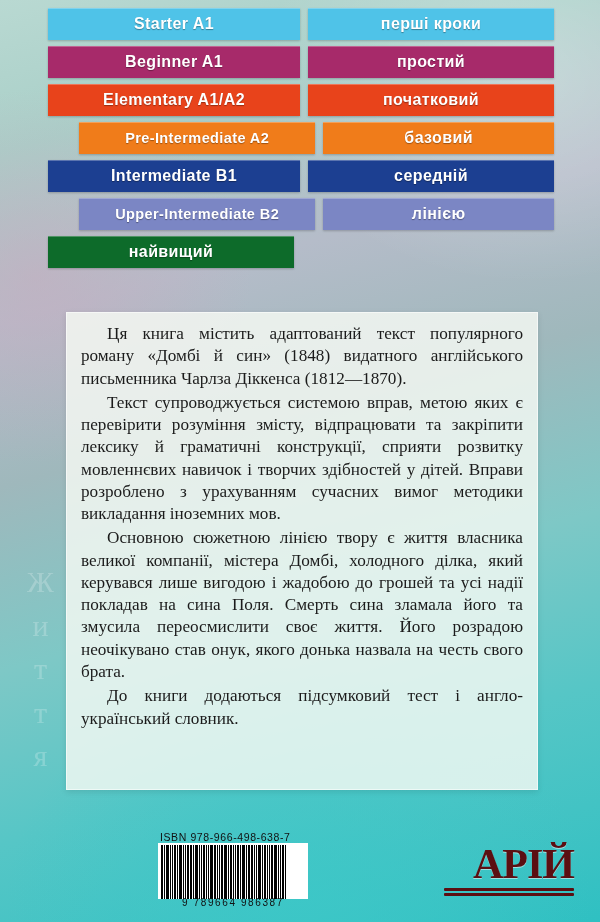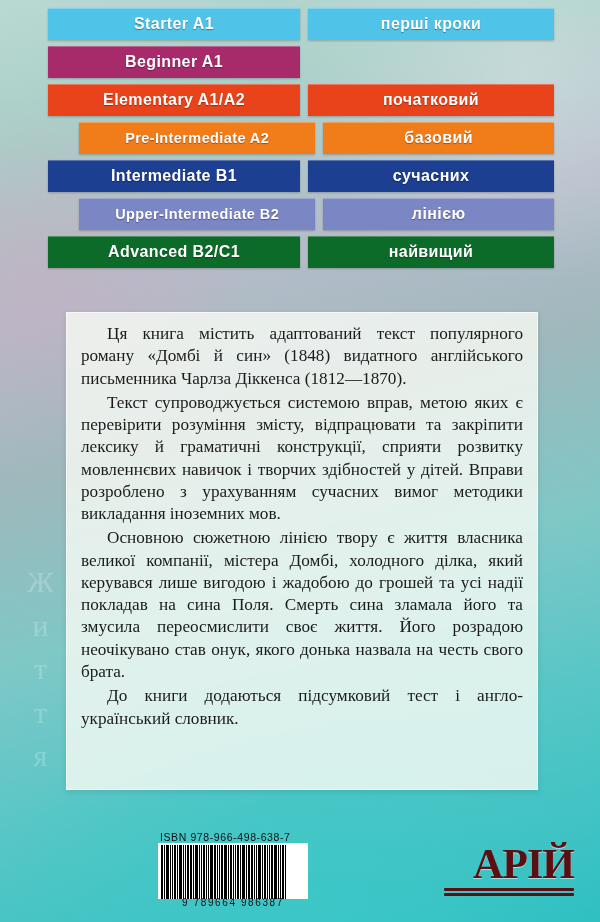--- a/index.html
+++ b/index.html
@@ -176,44 +176,44 @@
 
   <div class="levels">
 
     <div class="level-row">
       <div class="cefr" style="background:#4fc3e8">Starter  A1</div>
       <div class="ua" style="background:#4fc3e8">перші кроки</div>
     </div>
 
     <div class="level-row">
       <div class="cefr" style="background:#a72a6a">Beginner  A1</div>
+      <div class="ua" style="background:#a72a6a">простий</div>
     </div>
 
     <div class="level-row">
       <div class="cefr" style="background:#e8431b">Elementary  A1/A2</div>
       <div class="ua" style="background:#e8431b">початковий</div>
     </div>
 
     <div class="level-row">
       <div class="cefr small" style="background:#f07c1a">Pre-Intermediate  A2</div>
       <div class="ua" style="background:#f07c1a">базовий</div>
     </div>
 
     <div class="level-row">
       <div class="cefr" style="background:#1c3f91">Intermediate  B1</div>
-      <div class="ua" style="background:#1c3f91">сучасних</div>
+      <div class="ua" style="background:#1c3f91">середній</div>
     </div>
 
     <div class="level-row">
       <div class="cefr small" style="background:#7b86c4">Upper-Intermediate B2</div>
       <div class="ua" style="background:#7b86c4">лінією</div>
     </div>
 
     <div class="level-row">
-      <div class="cefr" style="background:#0d6b2a">Advanced  B2/C1</div>
       <div class="ua" style="background:#0d6b2a">найвищий</div>
     </div>
 
   </div>
 
   <div class="panel">
     <p>Ця книга містить адаптований текст популярного роману «Домбі й син» (1848) видатного англійського письменника Чарлза Діккенса (1812—1870).</p>
     <p>Текст супроводжується системою вправ, метою яких є перевірити розуміння змісту, відпрацювати та закріпити лексику й граматичні конструкції, сприяти розвитку мовленнєвих навичок і творчих здібностей у дітей. Вправи розроблено з урахуванням сучасних вимог методики викладання іноземних мов.</p>
     <p>Основною сюжетною лінією твору є життя власника великої компанії, містера Домбі, холодного ділка, який керувався лише вигодою і жадобою до грошей та усі надії покладав на сина Поля. Смерть сина зламала його та змусила переосмислити своє життя. Його розрадою неочікувано став онук, якого донька назвала на честь свого брата.</p>
     <p>До книги додаються підсумковий тест і англо-український словник.</p>

